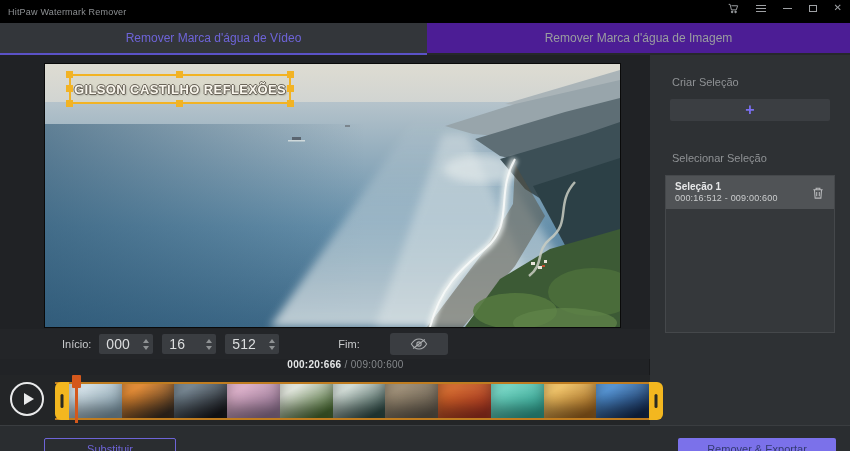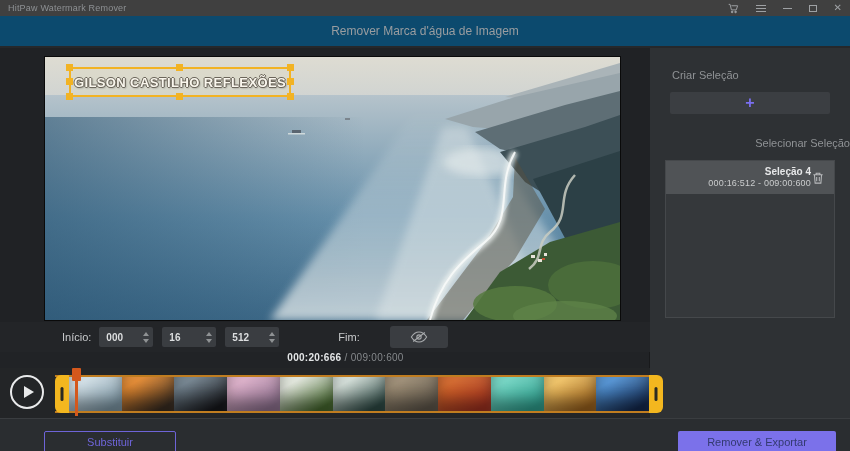--- a/index.html
+++ b/index.html
@@ -1,34 +1,34 @@
 <!DOCTYPE html>
 <html><head>
 <meta charset="utf-8">
 <style>
   * { margin:0; padding:0; box-sizing:border-box; }
   html,body { width:850px; height:451px; overflow:hidden; background:#232527;
     font-family:"Liberation Sans", sans-serif; -webkit-font-smoothing:antialiased; }
 
   
-  .titlebar { height:16px; background:#404040; display:flex; align-items:center; position:relative; }
+  .titlebar { height:23px; background:#000000; display:flex; align-items:center; position:relative; }
   .titlebar .app-title { font-size:9px; color:#8d9093; margin-left:8px; letter-spacing:.2px; }
   .win-icons { position:absolute; right:8px; top:0; height:16px; display:flex; align-items:center; gap:17px; }
   .win-icons .wi { color:#9ea1a4; font-size:10px; line-height:10px; cursor:pointer; display:flex; align-items:center; justify-content:center; }
   .wi svg { display:block; }
   .glyph-min { width:9px; height:1px; background:#9ea1a4; display:inline-block; }
   .glyph-max { width:8px; height:7px; border:1px solid #9ea1a4; display:inline-block; }
   .glyph-menu { display:inline-block; }
   .glyph-menu i { display:block; width:10px; height:1px; background:#9ea1a4; margin:2px 0; }
 
   
   .tabbar { height:32px; display:flex; }
   .tab { display:flex; align-items:center; justify-content:center; font-size:12px; cursor:pointer; }
   .tab-video { flex:0 0 427px; background:#33363a; color:#6e64d8; border-bottom:2px solid #5b52c7; }
-  .tab-image { flex:1; background:#0c4a6e; color:#9a9da0; border-bottom:2px solid #26282b;text-align:center; }
+  .tab-image { flex:1; background:#4c1d95; color:#9a9da0; border-bottom:2px solid #26282b;text-align:center; }
 
   
   .main { height:370px; display:flex; }
   .workspace { width:663px; position:relative; background:#212326; border-right:1px solid #18191b; }
 
   
   .stage { position:absolute; left:0; top:0; width:663px; height:274px; background:#202225; }
   .video { position:absolute; left:45px; top:9px; width:575px; height:263px; background:#0c0d0e; box-shadow:0 0 0 1px #0a0a0a; }
   .video svg { display:block; }
 
@@ -42,21 +42,21 @@
   .h-ml{left:-5px;top:50%;margin-top:-4px}.h-mr{right:-5px;top:50%;margin-top:-4px}
   .h-bl{left:-5px;bottom:-5px}.h-bm{left:50%;margin-left:-4px;bottom:-5px}.h-br{right:-5px;bottom:-5px}
 
   
   .controls-row { position:absolute; left:0; top:274px; width:663px; height:30px; background:#232528; display:flex; align-items:center; }
   .trim-label { font-size:11px; color:#c9cbcd; }
   .lbl-start { margin-left:62px; margin-right:8px; }
   .lbl-end { margin-left:50px; margin-right:8px; }
   .spin { width:54px; height:20px; background:#3a3d41; border-radius:2px; margin-right:9px;
     display:flex; align-items:center; position:relative; cursor:text; }
-  .spin .val { font-size:10px; color:#dcdedf; margin-left:7px; flex:1;font-weight:bold; }
+  .spin .val { font-size:14px; color:#dcdedf; margin-left:7px; flex:1; }
   .spin .stepper { width:14px; height:100%; display:flex; flex-direction:column; align-items:center; justify-content:center; gap:3px; cursor:pointer; }
   .arr-up { width:0; height:0; border-left:3px solid transparent; border-right:3px solid transparent; border-bottom:4px solid #8f9294; }
   .arr-dn { width:0; height:0; border-left:3px solid transparent; border-right:3px solid transparent; border-top:4px solid #8f9294; }
   .eye-btn { margin-left:22px; width:58px; height:22px; background:#3a3d41; border-radius:3px;
     display:flex; align-items:center; justify-content:center; cursor:pointer; }
 
   
   .time-row { position:absolute; left:14px; top:304px; width:663px; height:16px; text-align:center; font-size:10px; letter-spacing:.3px; }
   .time-cur { color:#e3e5e6; font-weight:bold; }
   .time-sep, .time-total { color:#85888b; }
@@ -78,21 +78,21 @@
   .playhead .flag { position:absolute; left:0; top:0; width:9px; height:13px; background:#d4581c; border-radius:1px; }
   .playhead .line { position:absolute; left:3px; top:0; width:3px; height:48px; background:#d4581c; }
 
   
   .sidepanel { width:204px; background:#2e3134; position:relative; }
   .sp-label { font-size:11px; color:#8f9295; margin-left:22px; }
   .sp-create { padding-top:17px; }
   .plus-btn { margin:9px 20px 0 20px; height:22px; background:#3b3e42; border-radius:2px;
     display:flex; align-items:center; justify-content:center; cursor:pointer; }
   .plus-glyph { color:#7a6ff0; font-size:16px; line-height:16px; font-weight:bold; }
-  .sp-select { padding-top:19px;text-align:right; }
+  .sp-select { padding-top:27px; }
   .sel-list { margin:9px 15px 0 15px; height:158px; background:#35383b; border:1px solid #45484b; overflow:hidden; }
   .sel-item { height:33px; background:#505356; display:flex; align-items:center; padding:0 9px; cursor:pointer; }
   .sel-item .txt { flex:1; }
   .sel-name { font-size:10px; font-weight:bold; color:#e6e7e8; display:block; line-height:12px; }
   .sel-range { font-size:9px; color:#cbcdce; display:block; line-height:11px; letter-spacing:.2px; }
   .trash { width:14px; height:14px; cursor:pointer; }
 
   
   .bottombar { height:47px; background:#2a2d30; border-top:1px solid #3a3d40; display:flex; align-items:center; justify-content:space-between; padding:0 14px 0 44px; }
   .btn-substitute { width:132px; height:23px; background:transparent; border:1px solid #6e64d8; border-radius:2px;
@@ -124,20 +124,21 @@
         <span class="glyph-min"></span>
       </span>
     <span class="wi">
         <span class="glyph-max"></span>
       </span>
     <span class="wi">✕</span>
   </div>
 </div>
 
 <div class="tabbar">
+  <div class="tab tab-video">Remover Marca d'água de Vídeo</div>
   <div class="tab tab-image">Remover Marca d'água de Imagem</div>
 </div>
 
 <div class="main">
 
   <div class="workspace">
 
     <div class="stage">
       <div class="video">
         <svg width="575" height="263" viewBox="0 0 575 263">
@@ -287,21 +288,21 @@
       <span class="sp-label">Criar Seleção</span>
       <div class="plus-btn">
         <span class="plus-glyph">+</span>
       </div>
     </div>
     <div class="sp-select">
       <span class="sp-label">Selecionar Seleção</span>
       <div class="sel-list">
           <div class="sel-item">
             <span class="txt">
-              <span class="sel-name">Seleção 4</span>
+              <span class="sel-name">Seleção 1</span>
               <span class="sel-range">000:16:512 - 009:00:600</span>
             </span>
             <svg class="trash" viewBox="0 0 14 15" fill="none" stroke="#b9bbbd" stroke-width="1.1">
               <path d="M2 4h10M5 4V2.5h4V4M3.2 4l.7 9h6.2l.7-9"></path>
               <line x1="5.6" y1="6.5" x2="5.6" y2="11"></line>
               <line x1="8.4" y1="6.5" x2="8.4" y2="11"></line>
             </svg>
           </div>
         </div>
     </div>

